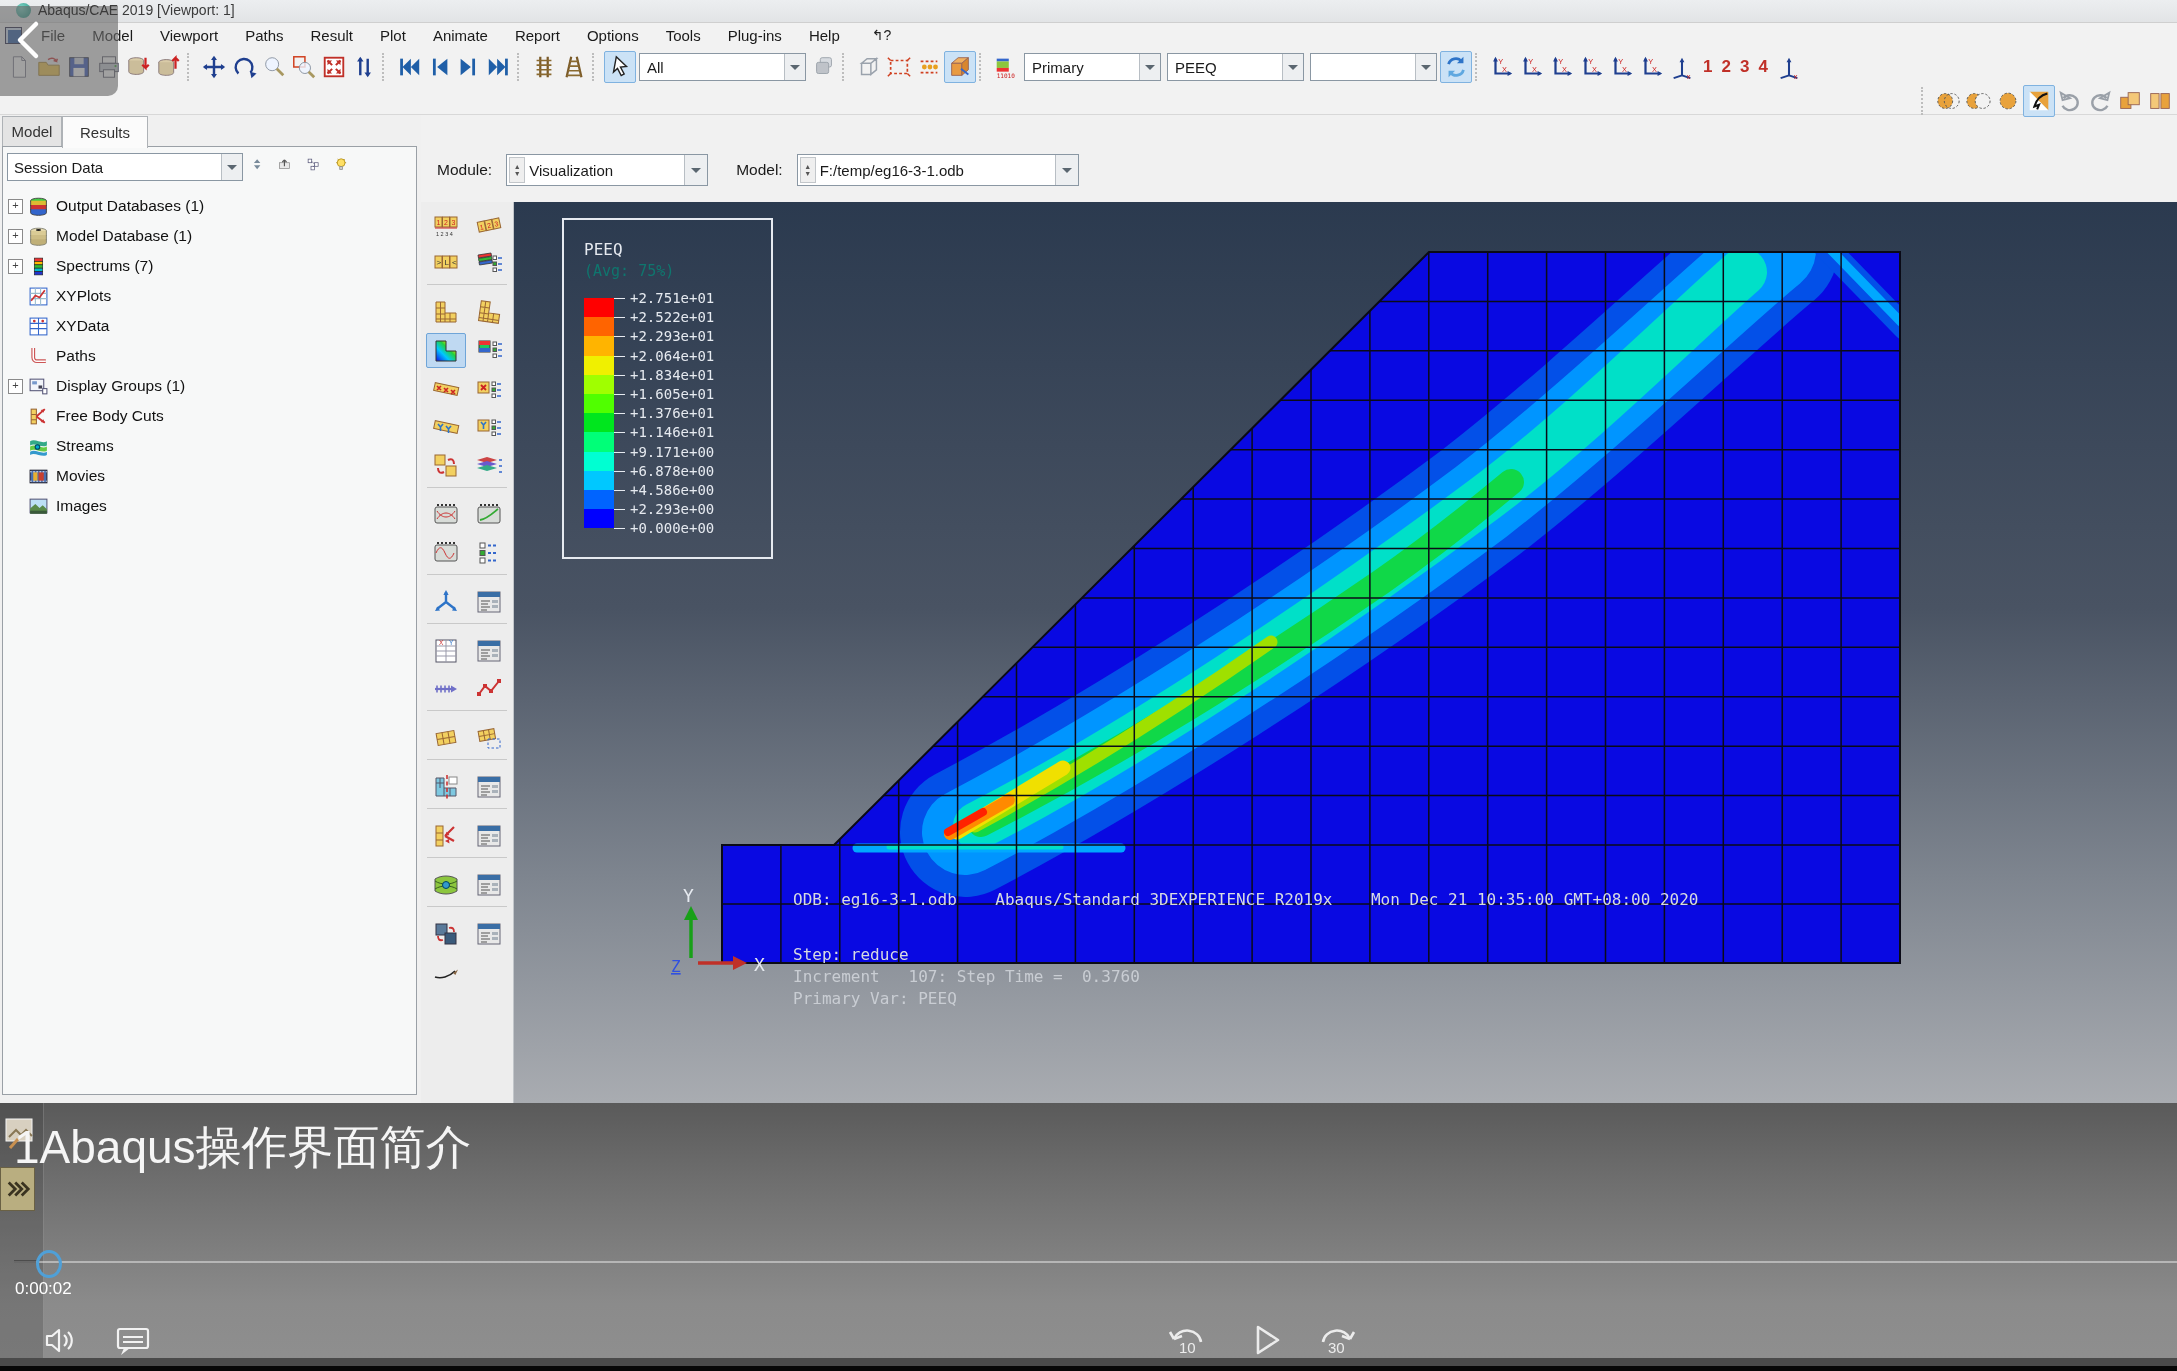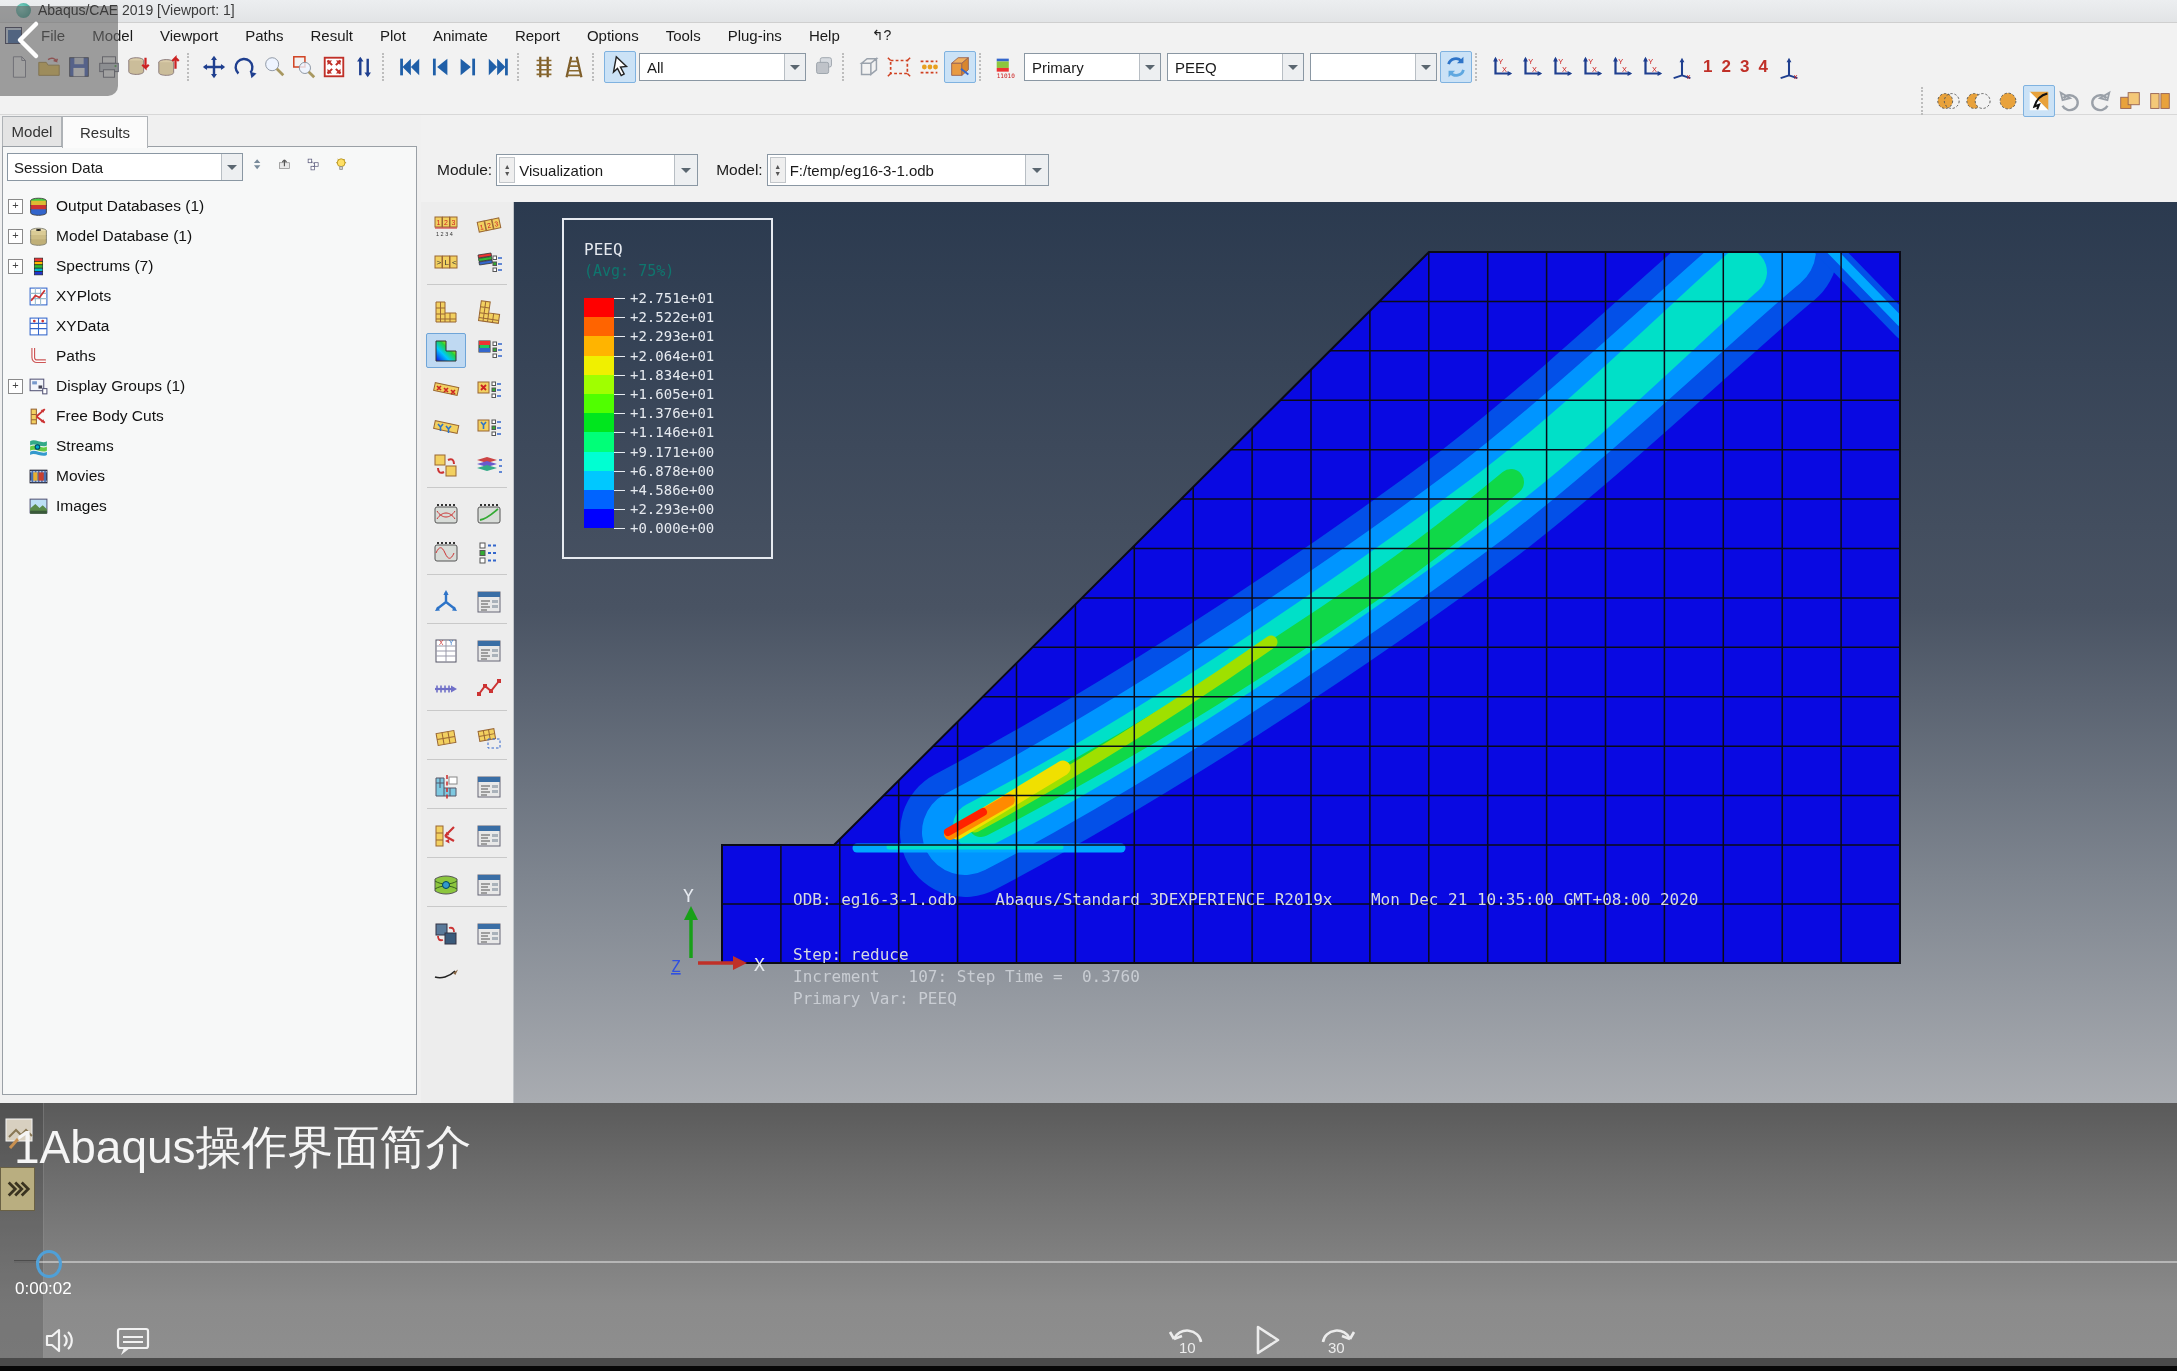--- a/index.html
+++ b/index.html
@@ -47,21 +47,21 @@
   .tree-ic{width:22px;height:22px;margin-right:7px;display:flex;align-items:center;justify-content:center;}
   
   .toolbox{position:absolute;left:421px;top:202px;width:93px;bottom:268px;background:#EDEDED;
     border-right:1px solid #C2C6CA;z-index:15;padding-top:6px;box-sizing:border-box;}
   .tbx-row{display:flex;gap:5px;justify-content:center;margin-bottom:5px;}
   .tbx-tile{width:38px;height:33px;display:flex;align-items:center;justify-content:center;border-radius:2px;}
   .tbx-tile.sel{background:#BFD9F2;border:1px solid #6FA5D8;}
   .tbx-sep{height:2px;border-top:1px solid #C9C9C9;margin:4px 6px 8px 6px;}
   
   .module-bar{position:absolute;left:421px;top:114px;right:0;height:88px;background:#F1F1F1;z-index:10;}
-  .module-inner{position:absolute;left:16px;top:40px;display:flex;align-items:center;gap:4px;font-size:15.5px;}
+  .module-inner{position:absolute;left:16px;top:40px;display:flex;align-items:center;gap:14px;font-size:15.5px;}
   .mod-combo{height:30px;background:#fff;border:1px solid #8A97A3;display:flex;align-items:center;
     font-size:15px;position:relative;padding-left:22px;}
   .mod-combo .spin{position:absolute;left:2px;top:2px;width:14px;height:24px;border:1px solid #C2C6CA;
     display:flex;flex-direction:column;align-items:center;justify-content:center;font-size:7px;color:#555;background:#EFEFEF;}
   .mod-combo .arr{position:absolute;right:0;top:0;width:22px;height:100%;background:#EDEFF1;border-left:1px solid #B8BEC4;
     display:flex;align-items:center;justify-content:center;}
   
   .canvas{position:absolute;left:421px;top:202px;right:0;bottom:268px;z-index:5;}
   .canvas svg.scene{position:absolute;left:0;top:0;}
   .vp-text{position:absolute;font-family:"DejaVu Sans Mono",monospace;font-size:16px;color:#D7DBE1;white-space:pre;}

